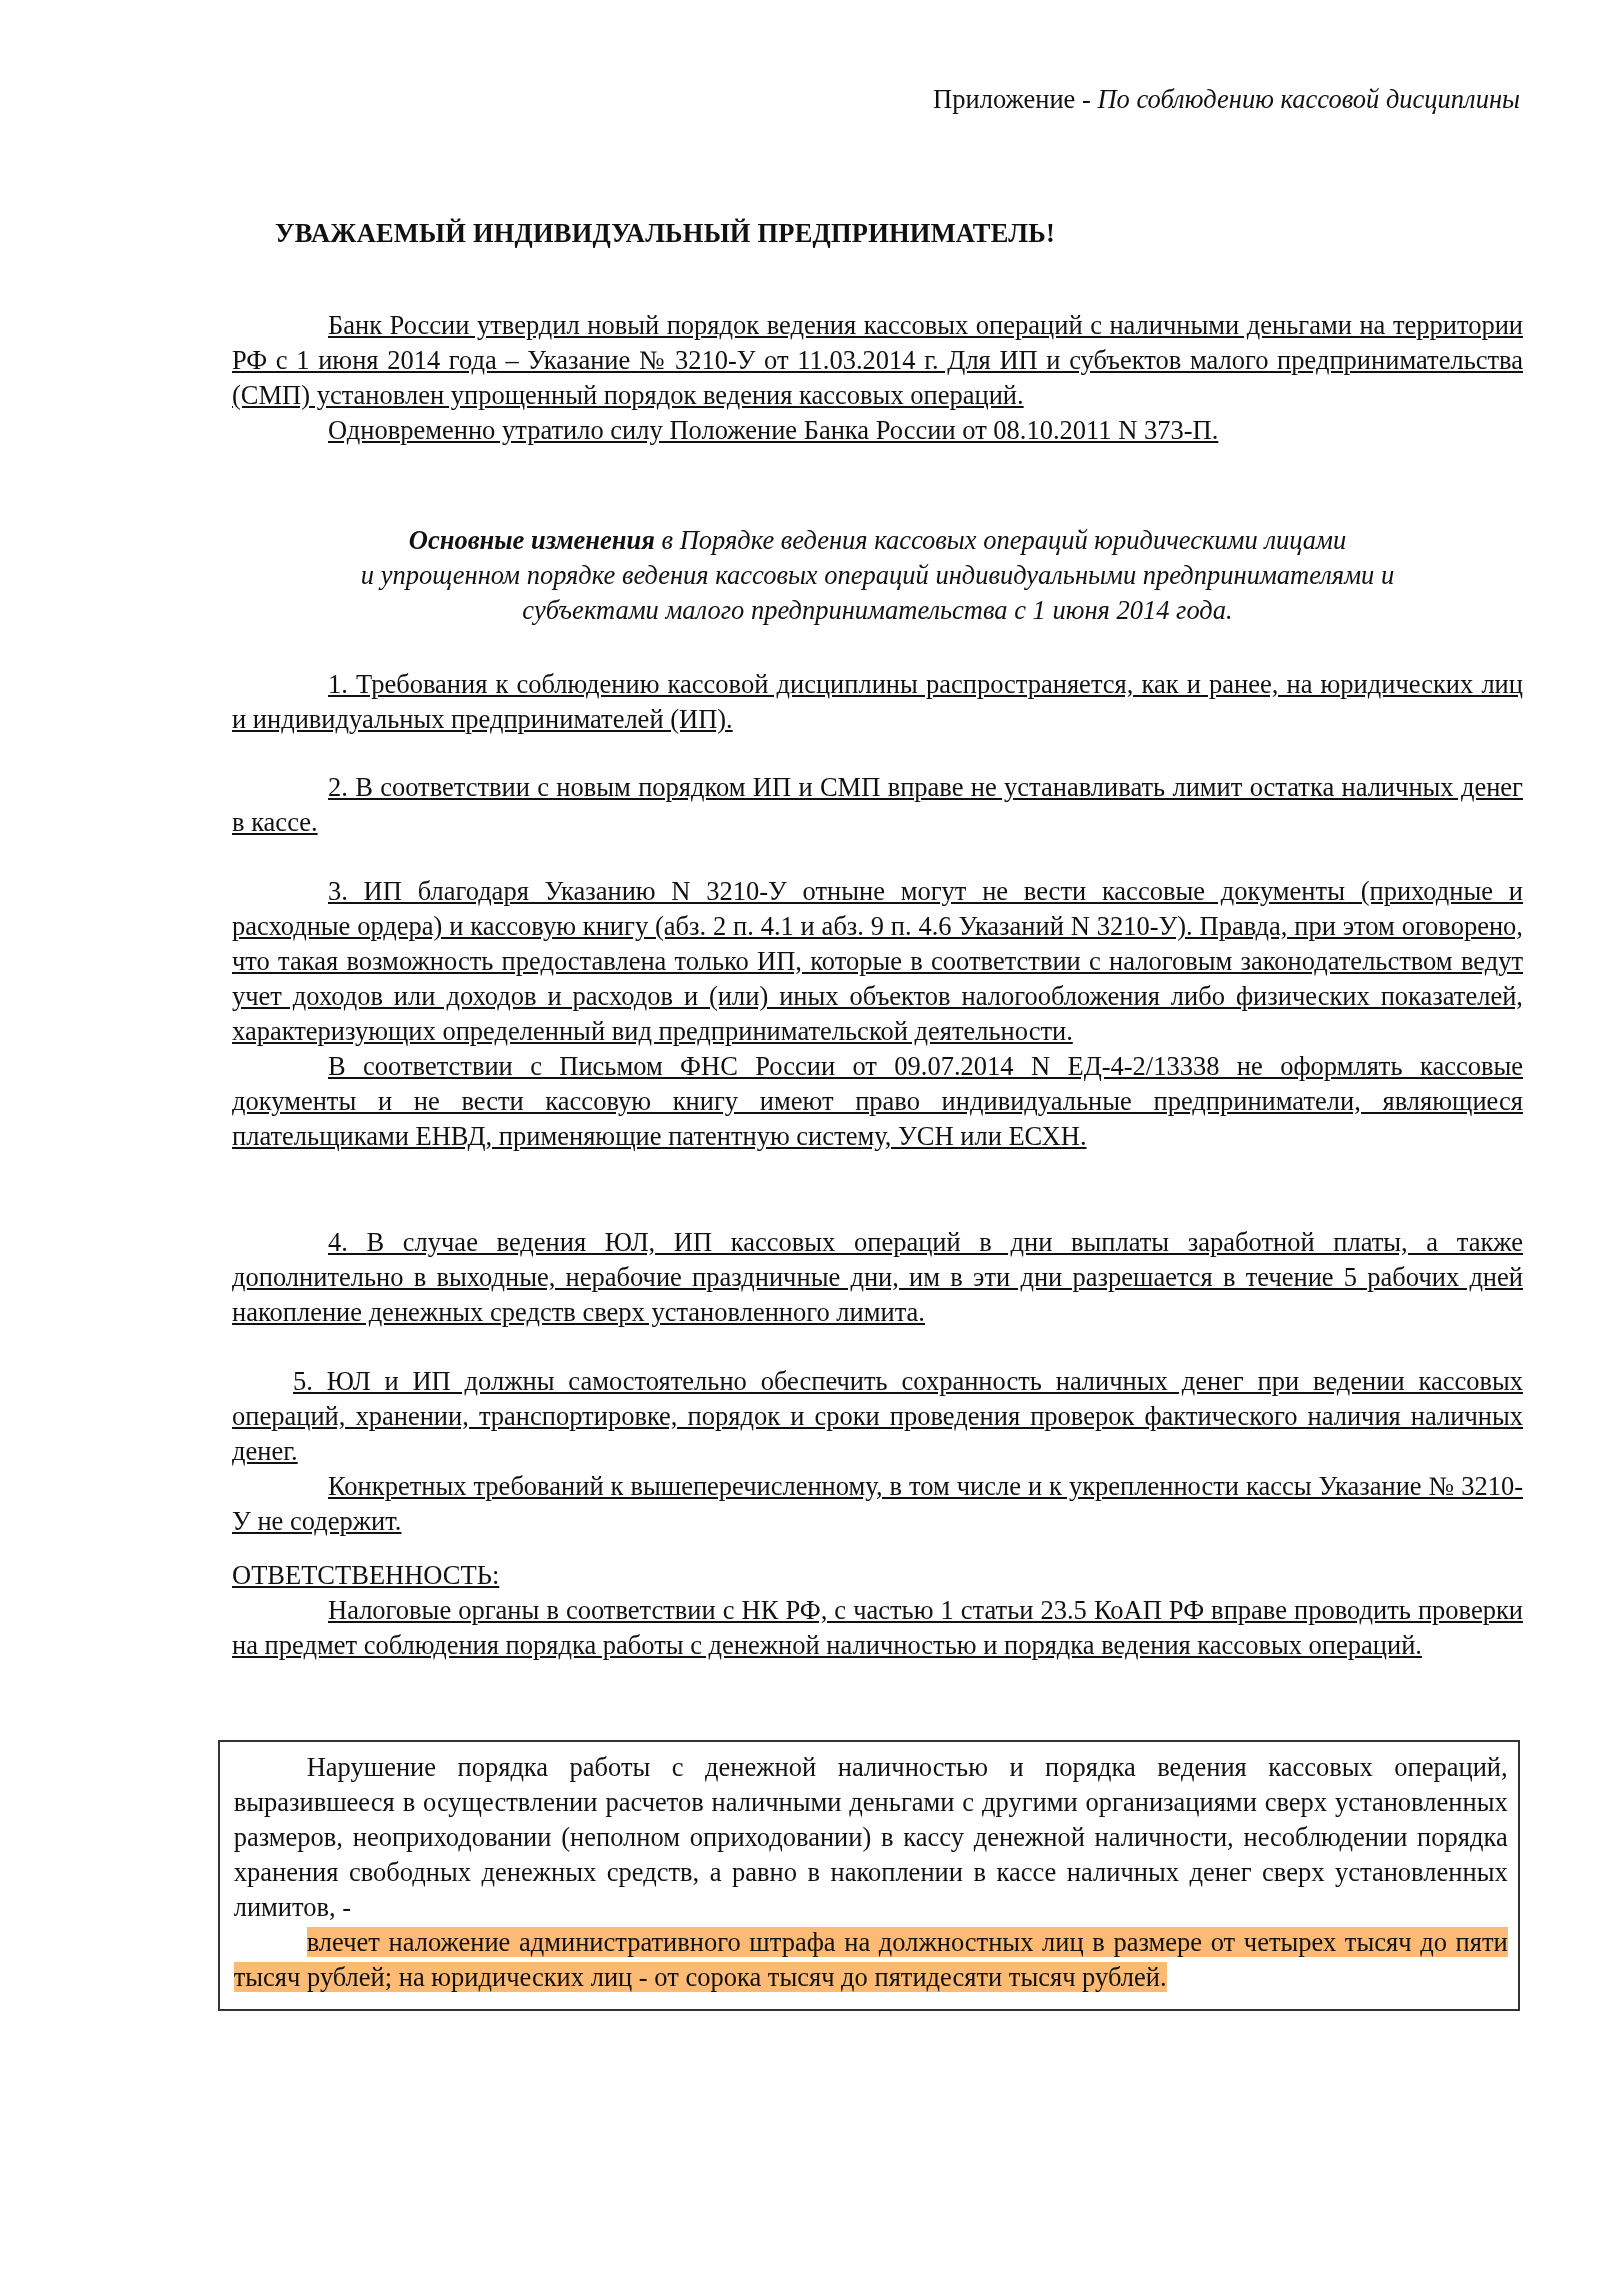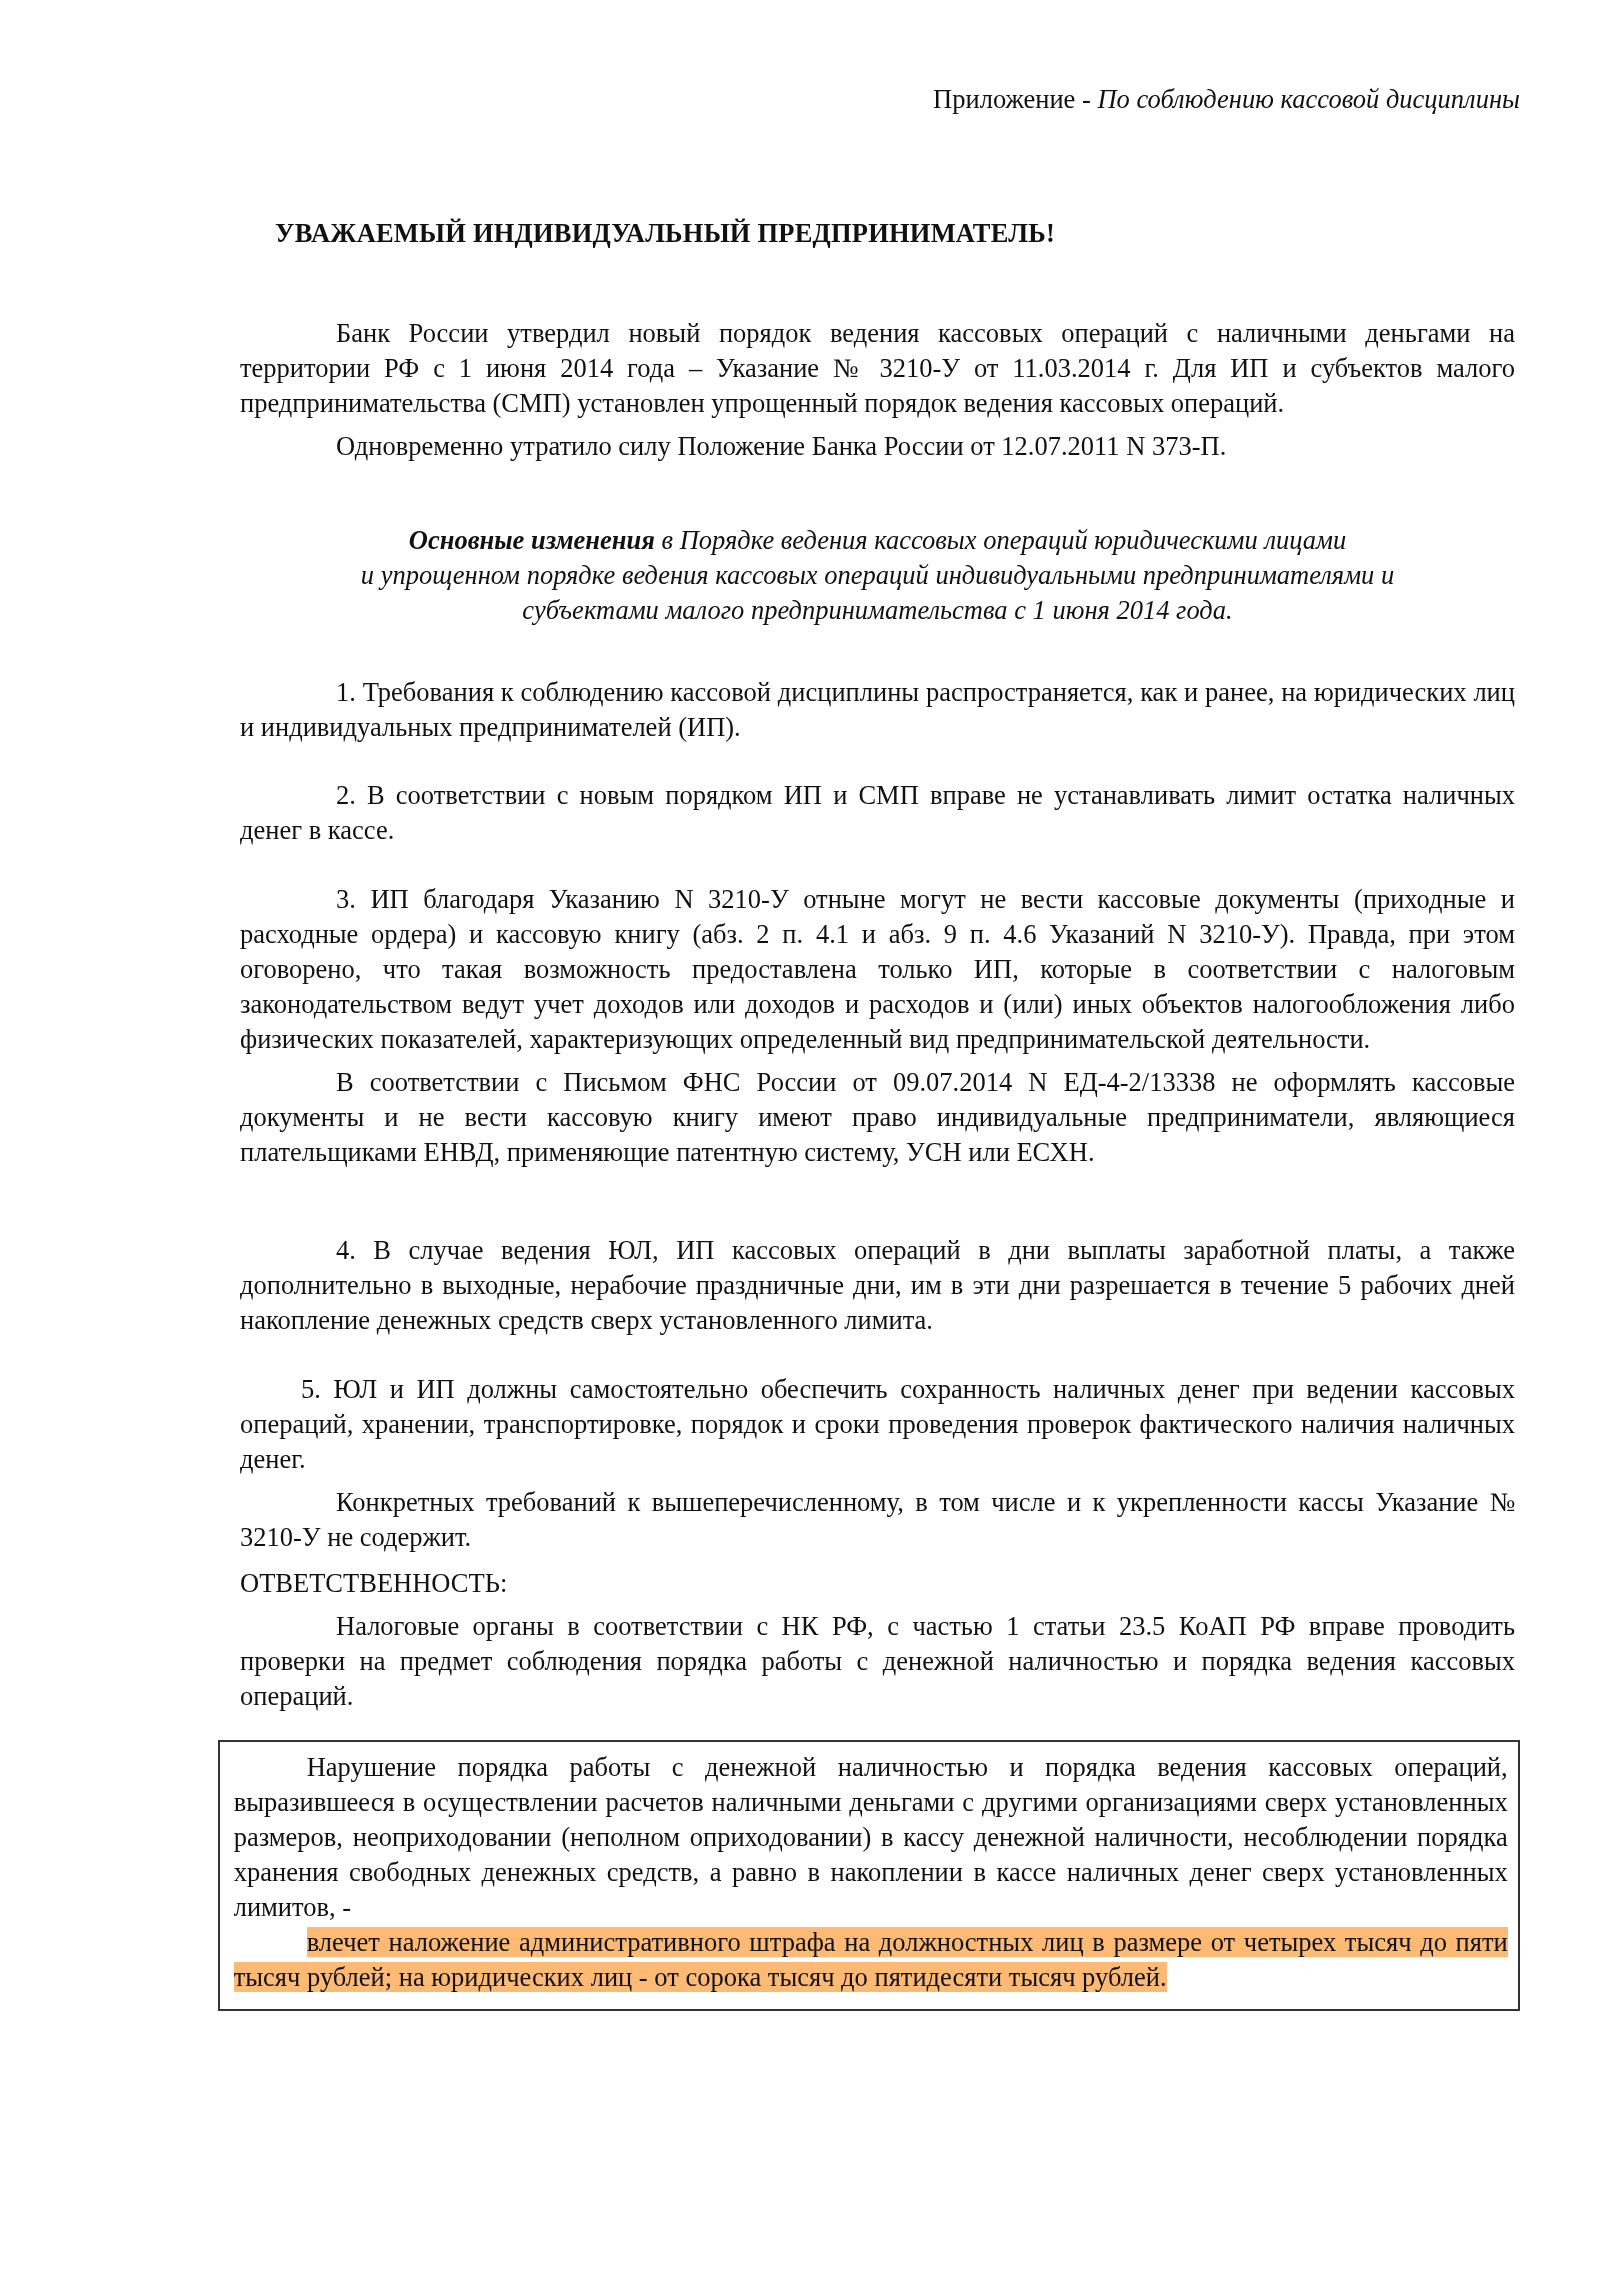--- a/index.html
+++ b/index.html
@@ -15,21 +15,21 @@
   }
   .annex i { font-style: italic; }
   .title {
     position: absolute; top: 218px; left: 0; width: 1330px; text-align: center;
     font-size: 26.5px; font-weight: bold; letter-spacing: 0.2px;
   }
   .body {
     position: absolute; left: 232px; width: 1291px;
     font-size: 26.5px; line-height: 35px; text-align: justify;
   }
-  .p { margin: 8px; text-indent: 96px; }
+  .p { margin: 0; text-indent: 96px; text-decoration: underline; }
   .p.noindent { text-indent: 0; }
   .center-italic {
     position: absolute; left: 232px; width: 1291px; text-align: center;
     font-style: italic; font-size: 26.5px; line-height: 35px;
   }
   .center-italic b { font-weight: bold; }
   .box {
     position: absolute; left: 218px; top: 1740px; width: 1302px; height: 271px;
     border: 2px solid #333333; box-sizing: border-box;
   }
@@ -45,21 +45,21 @@
 <body>
 
 <div class="page">
 
   <div class="annex"><span>Приложение - </span><i>По соблюдению кассовой дисциплины</i></div>
 
   <div class="title">УВАЖАЕМЫЙ ИНДИВИДУАЛЬНЫЙ ПРЕДПРИНИМАТЕЛЬ!</div>
 
   <div class="body" style="top:308px;">
     <p class="p">Банк России утвердил новый порядок ведения кассовых операций с наличными деньгами на территории РФ с 1 июня 2014 года – Указание № 3210-У от 11.03.2014 г. Для ИП и субъектов малого предпринимательства (СМП) установлен упрощенный порядок ведения кассовых операций.</p>
-    <p class="p">Одновременно утратило силу Положение Банка России от 12.07.2011 N 373-П.</p>
+    <p class="p">Одновременно утратило силу Положение Банка России от 08.10.2011 N 373-П.</p>
   </div>
 
   <div class="center-italic" style="top:523px;">
     <div><b>Основные изменения</b><span> в Порядке ведения кассовых операций юридическими лицами</span></div>
     <div>и упрощенном порядке ведения кассовых операций индивидуальными предпринимателями и</div>
     <div>субъектами малого предпринимательства с 1 июня 2014 года.</div>
   </div>
 
   <div class="body" style="top:667px;">
     <p class="p">1. Требования к соблюдению кассовой дисциплины распространяется, как и ранее, на юридических лиц и индивидуальных предпринимателей (ИП).</p>

